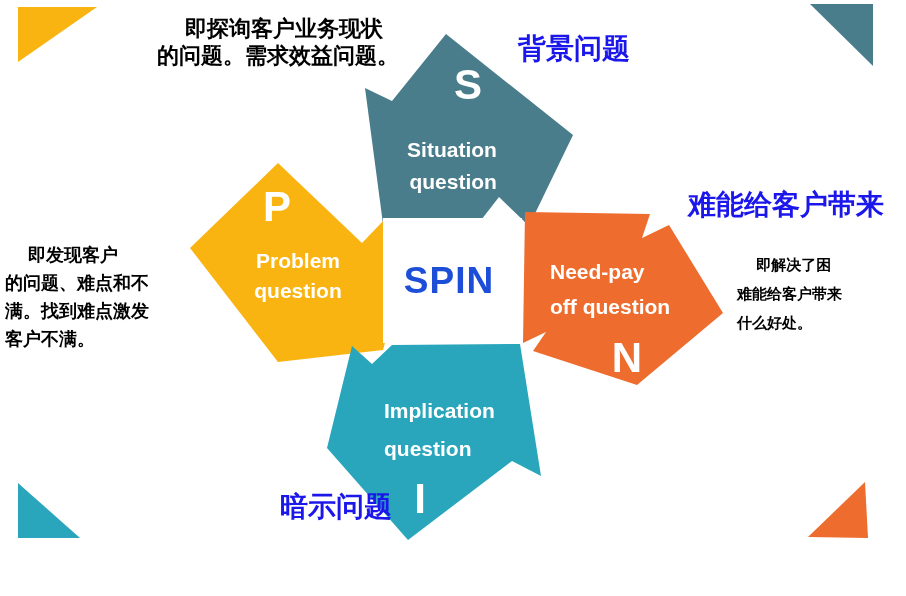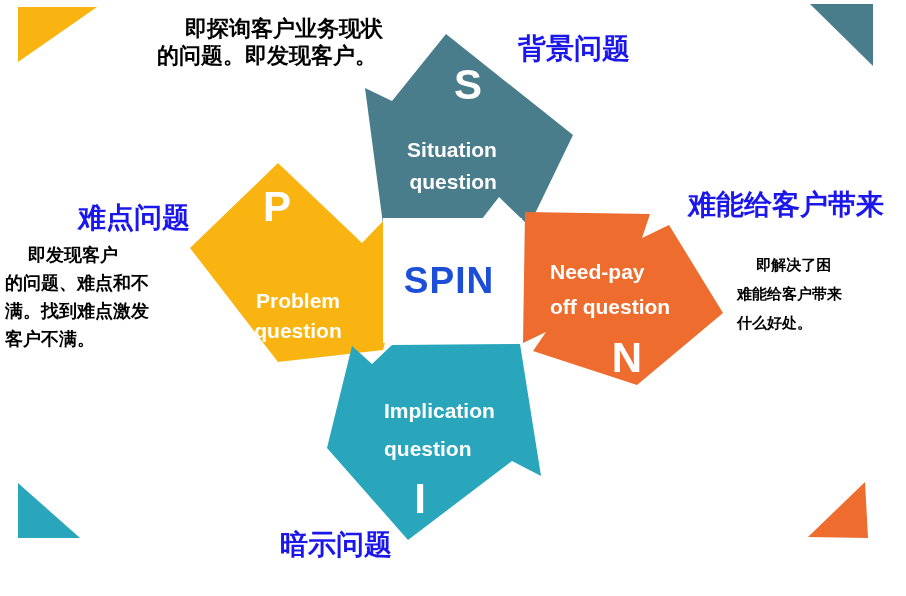--- a/index.html
+++ b/index.html
@@ -47,37 +47,36 @@
     <rect x="383" y="218" width="139" height="125" fill="#FFFFFF"></rect>
   </svg>
 
   <div class="spin-title">SPIN</div>
 
   <div class="letter" style="left:468px;top:85px;">S</div>
   <div class="shape-label" style="left:452px;top:134px;line-height:32px;text-align:right;transform:translateX(-50%);">Situation
 question</div>
   <div class="heading" style="left:518px;top:34px;">背景问题</div>
   <div class="para" style="left:157px;top:15px;font-size:22px;line-height:27px;">　 即探询客户业务现状
-的问题。即发现客户。</div>
+的问题。需求效益问题。</div>
 
   <div class="letter" style="left:277px;top:207px;">P</div>
-  <div class="shape-label" style="left:298px;top:246px;line-height:30px;text-align:center;transform:translateX(-50%);margin-top:40px;">Problem
+  <div class="shape-label" style="left:298px;top:246px;line-height:30px;text-align:center;transform:translateX(-50%);">Problem
 question</div>
-  <div class="heading" style="left:78px;top:203px;">难点问题</div>
   <div class="para" style="left:5px;top:241px;font-size:18px;line-height:28px;">　 即发现客户
 的问题、难点和不
 满。找到难点激发
 客户不满。</div>
 
   <div class="letter" style="left:627px;top:358px;">N</div>
   <div class="shape-label" style="left:550px;top:254px;line-height:35px;">Need-pay
 off question</div>
   <div class="heading" style="left:688px;top:190px;">难能给客户带来</div>
   <div class="para" style="left:737px;top:250px;font-size:15px;line-height:29px;">　 即解决了困
 难能给客户带来
 什么好处。</div>
 
   <div class="letter" style="left:420px;top:499px;">I</div>
   <div class="shape-label" style="left:384px;top:392px;line-height:38px;">Implication
 question</div>
-  <div class="heading" style="left:250px;top:530px;padding-left:30px;">暗示问题</div>
+  <div class="heading" style="left:250px;top:492px;padding-left:30px;">暗示问题</div>
 
 </div>
 
 </body></html>

